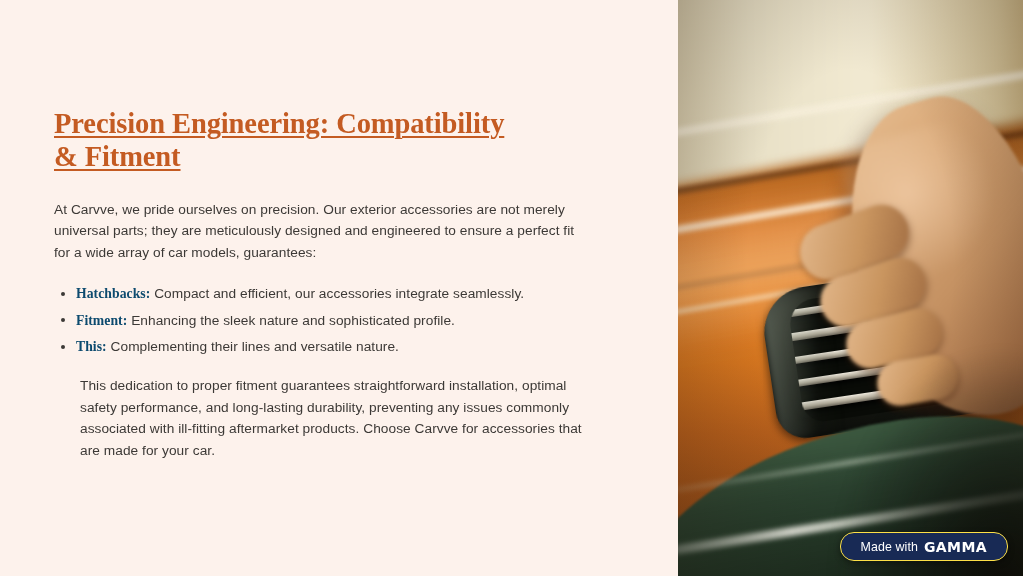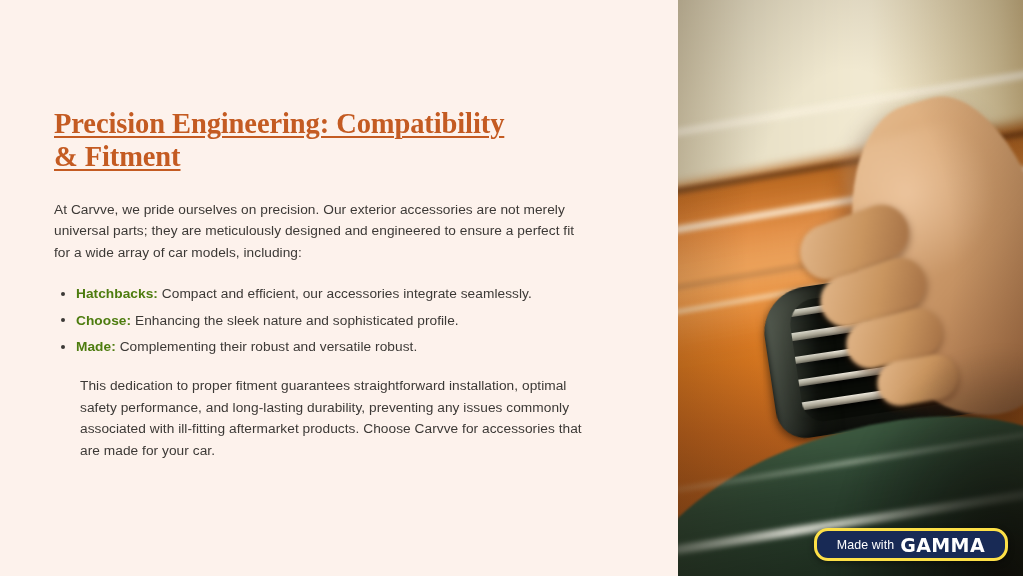--- a/index.html
+++ b/index.html
@@ -87,21 +87,22 @@
     position: absolute;
     left: 7px;
     top: 8.5px;
     width: 4.2px;
     height: 4.2px;
     border-radius: 50%;
     background: #3c3936;
   }
   .bullet-label {
     font-weight: 700;
-    color: #4d7c0f;
+    color: #0c4a6e;
+    font-family: Liberation Serif, serif;
   }
 
   .closing-para { margin-top: 0; margin-left: 26px; }
 
   
   .image-panel {
     position: relative;
     width: 385px;
     height: 576px;
     overflow: hidden;
@@ -346,62 +347,62 @@
   .gamma-badge {
     position: absolute;
     right: 15px;
     bottom: 15px;
     height: 27px;
     padding: 0 20px;
     display: flex;
     align-items: center;
     gap: 6px;
     background: #182a55;
-    border: 3px solid #fde047;
+    border: 1px solid #fde047;
     border-radius: 14px;
     box-shadow: 0 2px 6px rgba(0,0,0,.4);
     cursor: pointer;
     white-space: nowrap;
   }
   .gamma-made {
     font-family: "Liberation Sans", sans-serif;
     font-size: 12.4px;
     color: #ffffff;
     font-weight: 400;
     letter-spacing: .1px;
   }
   .gamma-word {
     font-family: "DejaVu Sans", sans-serif;
-    font-size: 19px;
+    font-size: 14px;
     color: #ffffff;
     font-weight: 700;
     letter-spacing: .4px;
   }
 </style>
 </head>
 <body>
 
 <div id="slide">
 
   <div class="text-panel">
     <div class="content-inner">
 
       <h1 class="slide-title">Precision Engineering: Compatibility &amp; Fitment</h1>
 
-      <p class="body-text intro-para">At Carvve, we pride ourselves on precision. Our exterior accessories are not merely universal parts; they are meticulously designed and engineered to ensure a perfect fit for a wide array of car models, including:</p>
+      <p class="body-text intro-para">At Carvve, we pride ourselves on precision. Our exterior accessories are not merely universal parts; they are meticulously designed and engineered to ensure a perfect fit for a wide array of car models, guarantees:</p>
 
       <ul class="bullet-list">
         <li class="bullet-item">
           <span class="bullet-label">Hatchbacks:</span><span> Compact and efficient, our accessories integrate seamlessly.</span>
         </li>
         <li class="bullet-item">
-          <span class="bullet-label">Choose:</span><span> Enhancing the sleek nature and sophisticated profile.</span>
+          <span class="bullet-label">Fitment:</span><span> Enhancing the sleek nature and sophisticated profile.</span>
         </li>
         <li class="bullet-item">
-          <span class="bullet-label">Made:</span><span> Complementing their robust and versatile robust.</span>
+          <span class="bullet-label">This:</span><span> Complementing their lines and versatile nature.</span>
         </li>
       </ul>
 
       <p class="body-text closing-para">This dedication to proper fitment guarantees straightforward installation, optimal safety performance, and long-lasting durability, preventing any issues commonly associated with ill-fitting aftermarket products. Choose Carvve for accessories that are made for your car.</p>
     </div>
   </div>
 
   <div class="image-panel">
     <div class="photo">
 

